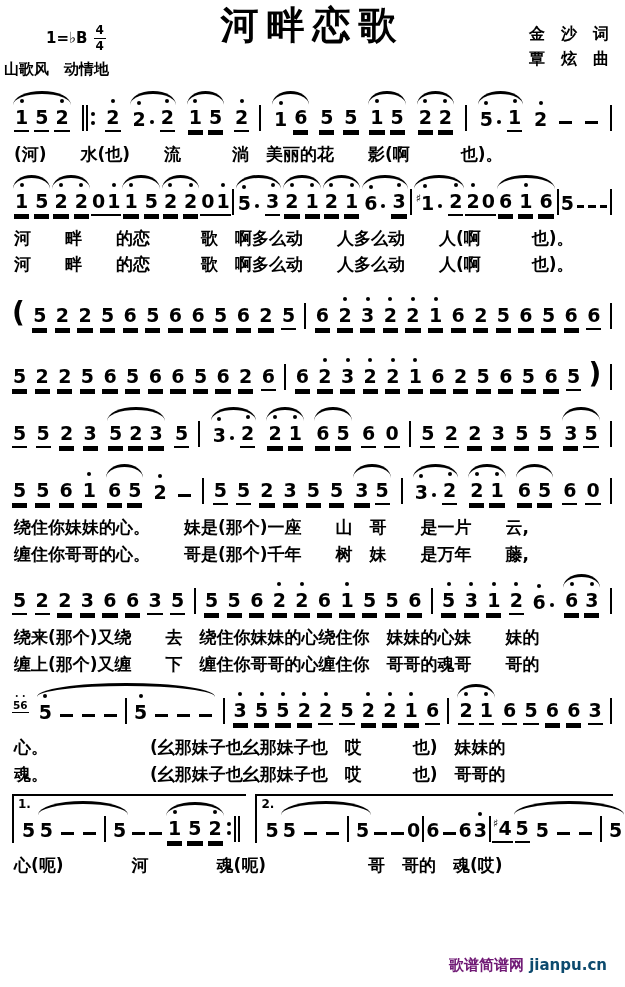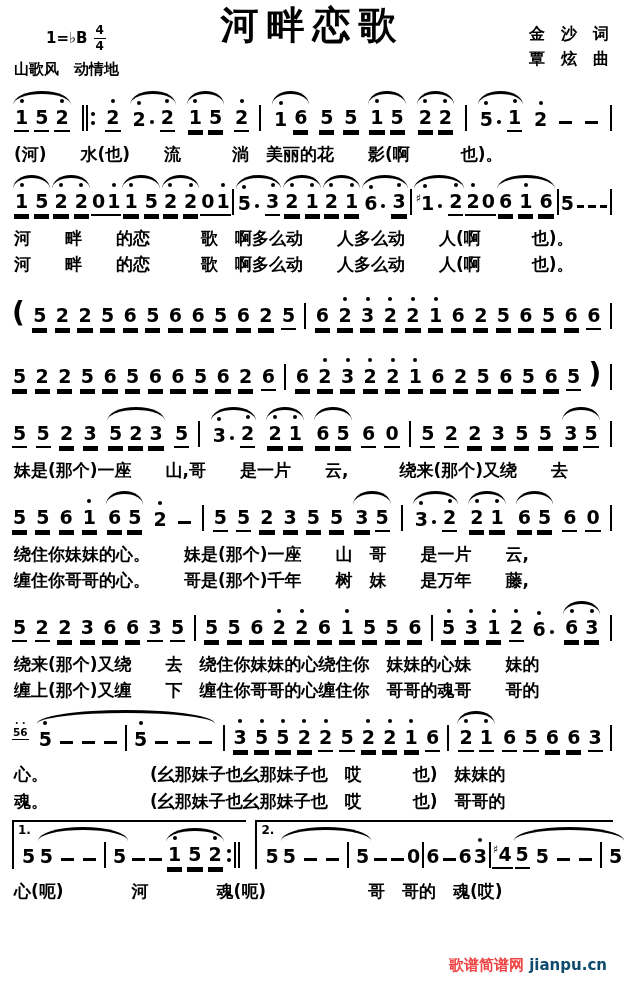--- a/index.html
+++ b/index.html
@@ -6,21 +6,21 @@
   body { width:625px; font-family:"DejaVu Sans","Liberation Sans",sans-serif; color:#000; }
   .page { position:relative; width:625px; height:987px; background:#fff; overflow:hidden; }
 
   
   .header { position:relative; height:86px; }
   .title { text-align:center; font-size:38px; font-weight:bold; letter-spacing:8px; }
   .keyblock { position:absolute; left:14px; top:24px; font-size:15px; font-weight:bold; display:flex; align-items:center; gap:6px;margin-left:32px; }
   .frac { display:inline-flex; flex-direction:column; align-items:center; font-size:12px; line-height:1.05; font-weight:bold; }
   .frac .num { border-bottom:1.5px solid #000; padding:0 2px 1px; }
   .frac .den { padding-top:1px; }
-  .styleline { position:absolute; left:14px; top:60px; font-size:15px; font-weight:bold;font-family:Liberation Serif, serif; }
+  .styleline { position:absolute; left:4px; top:60px; font-size:15px; font-weight:bold;font-family:Liberation Serif, serif; }
   .credits { position:absolute; right:16px; top:22px; font-size:16px; font-weight:bold; text-align:center; line-height:1.55; }
 
   
   .score { padding:0 8px; }
   .system { margin-bottom:2px; }
   .mline { display:flex; justify-content:space-between; align-items:flex-end; padding:19px 4px 9px; }
   .note { position:relative; display:inline-block; font-size:19px; font-weight:bold; line-height:1; padding:2px 1px 3px; }
   .u1 { border-bottom:2px solid #000; }
   .u2 { border-bottom:2px solid #000; box-shadow:0 3px 0 #000; }
   .hid { position:absolute; top:-7px; left:50%; transform:translateX(-50%); width:4px; height:4px; background:#000; border-radius:50%; }
@@ -329,21 +329,20 @@
           <span class="note u2"><span class="digit">5</span></span>
           <span class="note u2"><span class="digit">5</span></span>
           <span class="slur">
             <span class="note u2"><span class="digit">3</span></span>
             <span class="note u1"><span class="digit">5</span></span>
           </span>
           <span class="blwrap">
             <span class="bl"></span>
           </span>
         </div>
-        <div class="lyr">妹是(那个)一座　　山,哥　　是一片　　云,　　　绕来(那个)又绕　　去</div>
       </div>
       <div class="system">
         <div class="mline">
           <span class="note u2"><span class="digit">5</span></span>
           <span class="note u2"><span class="digit">5</span></span>
           <span class="note u2"><span class="digit">6</span></span>
           <span class="note u2"><span class="digit">1</span><span class="hid"></span></span>
           <span class="slur">
             <span class="note u2"><span class="digit">6</span></span>
             <span class="note u2"><span class="digit">5</span></span>
@@ -556,17 +555,17 @@
                 <span class="note"><span class="digit">5</span></span>
               </span>
             </span>
           </span>
         </div>
         <div class="lyr">心(呃)　　　　河　　　　魂(呃)　　　　　　哥　哥的　魂(哎)</div>
       </div>
     </div>
 
   <div class="watermark">
-    <span style="color: #ef4444;">歌谱简谱网</span>
+    <span style="color: #701a75;">歌谱简谱网</span>
     <span style="color: #0c4a6e;">jianpu.cn</span>
   </div>
 
 </div>
 
 </body></html>

